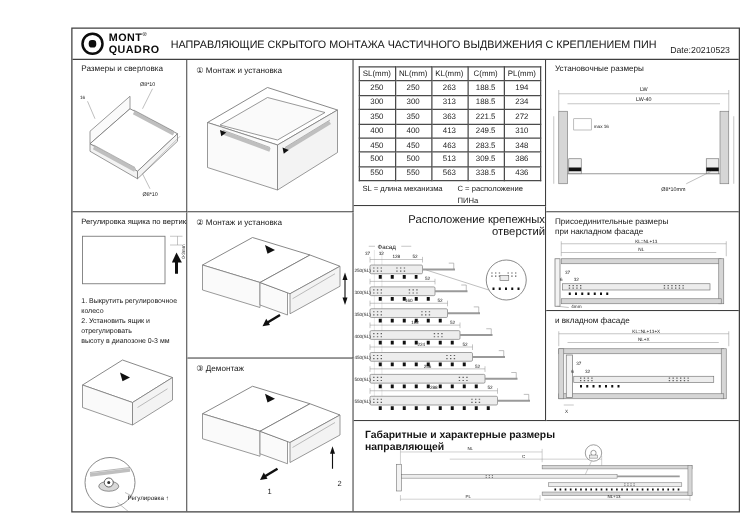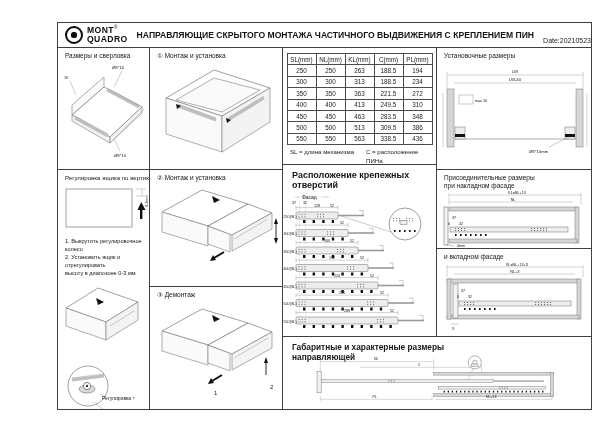--- a/index.html
+++ b/index.html
@@ -7,31 +7,31 @@
     width:600px;height:424px;position:relative;background:#fff;overflow:hidden;
     font-family:"Liberation Sans","DejaVu Sans",sans-serif;color:#1b1b1b;
   }
   .frame{position:absolute;left:57px;top:22px;width:535px;height:388px;
          border:1px solid #3f3f3f;box-sizing:border-box;pointer-events:none;z-index:9;}
   .panel{position:absolute;box-sizing:border-box;background:#fff;overflow:hidden;}
   .br{border-right:1px solid #3f3f3f;}
   .bb{border-bottom:1px solid #3f3f3f;}
   .ptitle{font-size:6.5px;color:#161616;padding:4px 0 0 7px;white-space:nowrap;}
   .ptitle.small{font-size:6.1px;}
-  .big-title{font-size:9px;font-weight:700;padding:5px 0 0 9px;color:#141414;}
+  .big-title{font-size:9px;font-weight:400;padding:5px 0 0 9px;color:#141414;text-align:right;}
   .big2{font-size:8.3px;font-weight:600;line-height:1.25;padding:5px 0 0 9px;color:#141414;}
   
   .hdr{display:flex;align-items:center;gap:9px;height:100%;padding:0 7px;box-sizing:border-box;}
   .logo{display:flex;align-items:center;gap:4px;}
   .emblem{width:14px;height:14px;border:2.6px solid #0c0c0c;border-radius:50%;
           display:flex;align-items:center;justify-content:center;flex:0 0 auto;}
   .emblem-dot{width:6px;height:6px;background:#0c0c0c;border-radius:2.5px;}
   .logo-txt{font-weight:700;font-size:8.6px;line-height:1;letter-spacing:.4px;color:#0c0c0c;}
   .reg{font-size:4.5px;vertical-align:super;font-weight:400;}
-  .hdr-title{flex:1;text-align:right;font-size:8.6px;font-weight:700;line-height:1.5;
+  .hdr-title{flex:1;text-align:left;font-size:8.6px;font-weight:400;line-height:1.5;
              color:#141414;white-space:nowrap;}
   .hdr-date{font-size:7px;align-self:flex-end;padding-bottom:3px;white-space:nowrap;}
   
   .spec{border-collapse:collapse;margin:5px auto 0 auto;}
   .spec th,.spec td{border:1px solid #4a4a4a;font-size:6.3px;font-weight:400;
     text-align:center;width:28px;padding:1.7px 0;color:#1b1b1b;}
   .legend{font-size:6.1px;margin:3px 2px 0 7px;line-height:1.4;display:grid;
           grid-template-columns:76px auto;color:#1b1b1b;}
   .instr{font-size:5.6px;line-height:1.45;padding:2px 2px 0 7px;color:#161616;}
   

